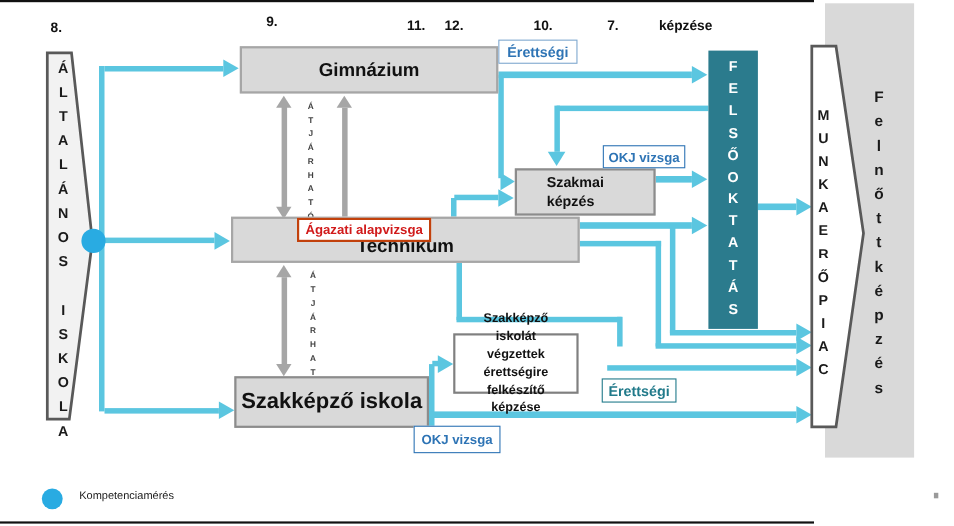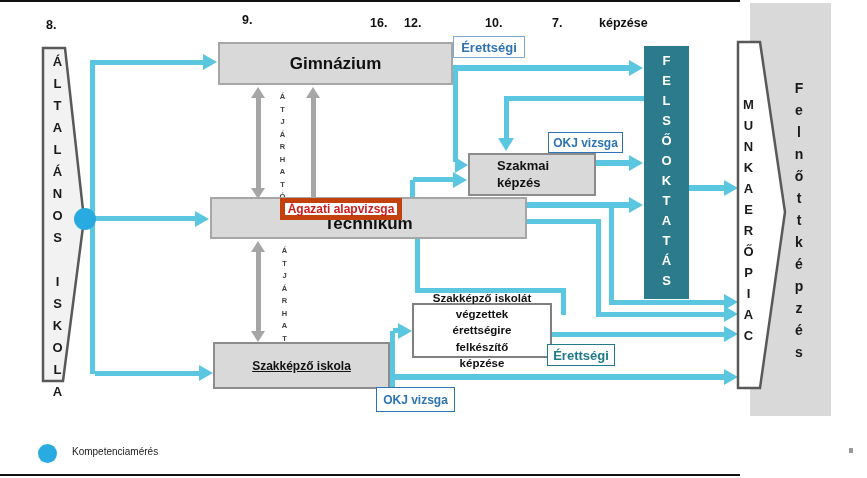--- a/index.html
+++ b/index.html
@@ -42,21 +42,21 @@
 <div id="stage">
 
   <div class="hline" style="left:0;top:0;width:740px;height:2px;"></div>
   <div class="hline" style="left:0;top:474px;width:740px;height:2px;"></div>
 
   <div class="abs" style="left:750px;top:3px;width:81px;height:413px;background:#d9d9d9;"></div>
   <div class="abs vtext" style="left:791px;top:80px;font-size:14px;font-weight:bold;color:#1a1a1a;letter-spacing:6px;">Felnőttképzés</div>
 
   <div class="grade" style="left:46px;top:18px;">8.</div>
   <div class="grade" style="left:242px;top:13px;">9.</div>
-  <div class="grade" style="left:370px;top:16px;">16.</div>
+  <div class="grade" style="left:370px;top:16px;">11.</div>
   <div class="grade" style="left:404px;top:16px;">12.</div>
   <div class="grade" style="left:485px;top:16px;">10.</div>
   <div class="grade" style="left:552px;top:16px;">7.</div>
   <div class="grade" style="left:599px;top:16px;">képzése</div>
 
   <svg class="abs" style="left:41px;top:46px;" width="46" height="338">
     <polygon points="2,2 24,2 43,173 22,335 2,335" fill="#f2f2f2" stroke="#595959" stroke-width="2.5"></polygon>
   </svg>
   <div class="abs vtext" style="left:50px;top:54px;font-size:13px;font-weight:bold;color:#1a1a1a;letter-spacing:7px;">ÁLTALÁNOS ISKOLA</div>
 
@@ -129,31 +129,31 @@
   <div class="gad" style="left:251px;top:331px;"></div>
   <div class="abs vtext" style="left:280px;top:246px;font-size:7.5px;font-weight:600;color:#404040;letter-spacing:3.5px;">ÁTJÁRHATÓ</div>
 
   <div class="gbox" style="left:218px;top:42px;width:235px;height:43px;">
     <span class="ttl" style="font-size:17px;">Gimnázium</span>
   </div>
 
   <div class="gbox" style="left:210px;top:197px;width:317px;height:42px;align-items:flex-end;">
     <span class="ttl" style="font-size:17px;padding-bottom:3px;">Technikum</span>
   </div>
-  <div class="lbl" style="left:280px;top:198px;width:122px;height:22px;border:5px solid #c2410c;font-size:12px;color:#d11a1a;">Ágazati alapvizsga</div>
+  <div class="lbl" style="left:270px;top:198px;width:122px;height:22px;border:2px solid #c2410c;font-size:12px;color:#d11a1a;">Ágazati alapvizsga</div>
 
   <div class="gbox" style="left:468px;top:153px;width:128px;height:43px;border-color:#8c8c8c;">
     <span class="ttl" style="font-size:13px;width:70px;text-align:left;line-height:1.25;">Szakmai képzés</span>
   </div>
 
   <div class="gbox" style="left:213px;top:342px;width:177px;height:47px;border-color:#8c8c8c;">
-    <span class="ttl" style="font-size:12px;text-decoration:underline;">Szakképző iskola</span>
+    <span class="ttl" style="font-size:20px;">Szakképző iskola</span>
   </div>
 
-  <div class="lbl" style="left:412px;top:303px;width:140px;height:55px;border:2px solid #808080;font-size:11.5px;color:#111;text-align:center;line-height:1.42;padding:18px;">Szakképző iskolát végzettek érettségire felkészítő képzése</div>
+  <div class="lbl" style="left:412px;top:303px;width:114px;height:55px;border:2px solid #808080;font-size:11.5px;color:#111;text-align:center;line-height:1.42;padding:18px;">Szakképző iskolát végzettek érettségire felkészítő képzése</div>
 
   <div class="lbl" style="left:453px;top:36px;width:72px;height:22px;border:1px solid #7fa8cf;font-size:13px;font-weight:600;color:#2e74b5;">Érettségi</div>
   <div class="lbl" style="left:548px;top:132px;width:75px;height:21px;border:1px solid #2e74b5;font-size:12px;color:#2e74b5;">OKJ vizsga</div>
   <div class="lbl" style="left:547px;top:344px;width:68px;height:22px;border:1px solid #217a8a;font-size:13px;color:#217a8a;">Érettségi</div>
   <div class="lbl" style="left:376px;top:387px;width:79px;height:25px;border:1px solid #2e74b5;font-size:12px;color:#2e74b5;">OKJ vizsga</div>
 
   <div class="abs" style="left:644px;top:46px;width:45px;height:253px;background:#2b7b8d;display:flex;align-items:center;justify-content:center;">
     <span class="vtext" style="font-size:13px;font-weight:bold;color:#ffffff;letter-spacing:5px;">FELSŐOKTATÁS</span>
   </div>
 

